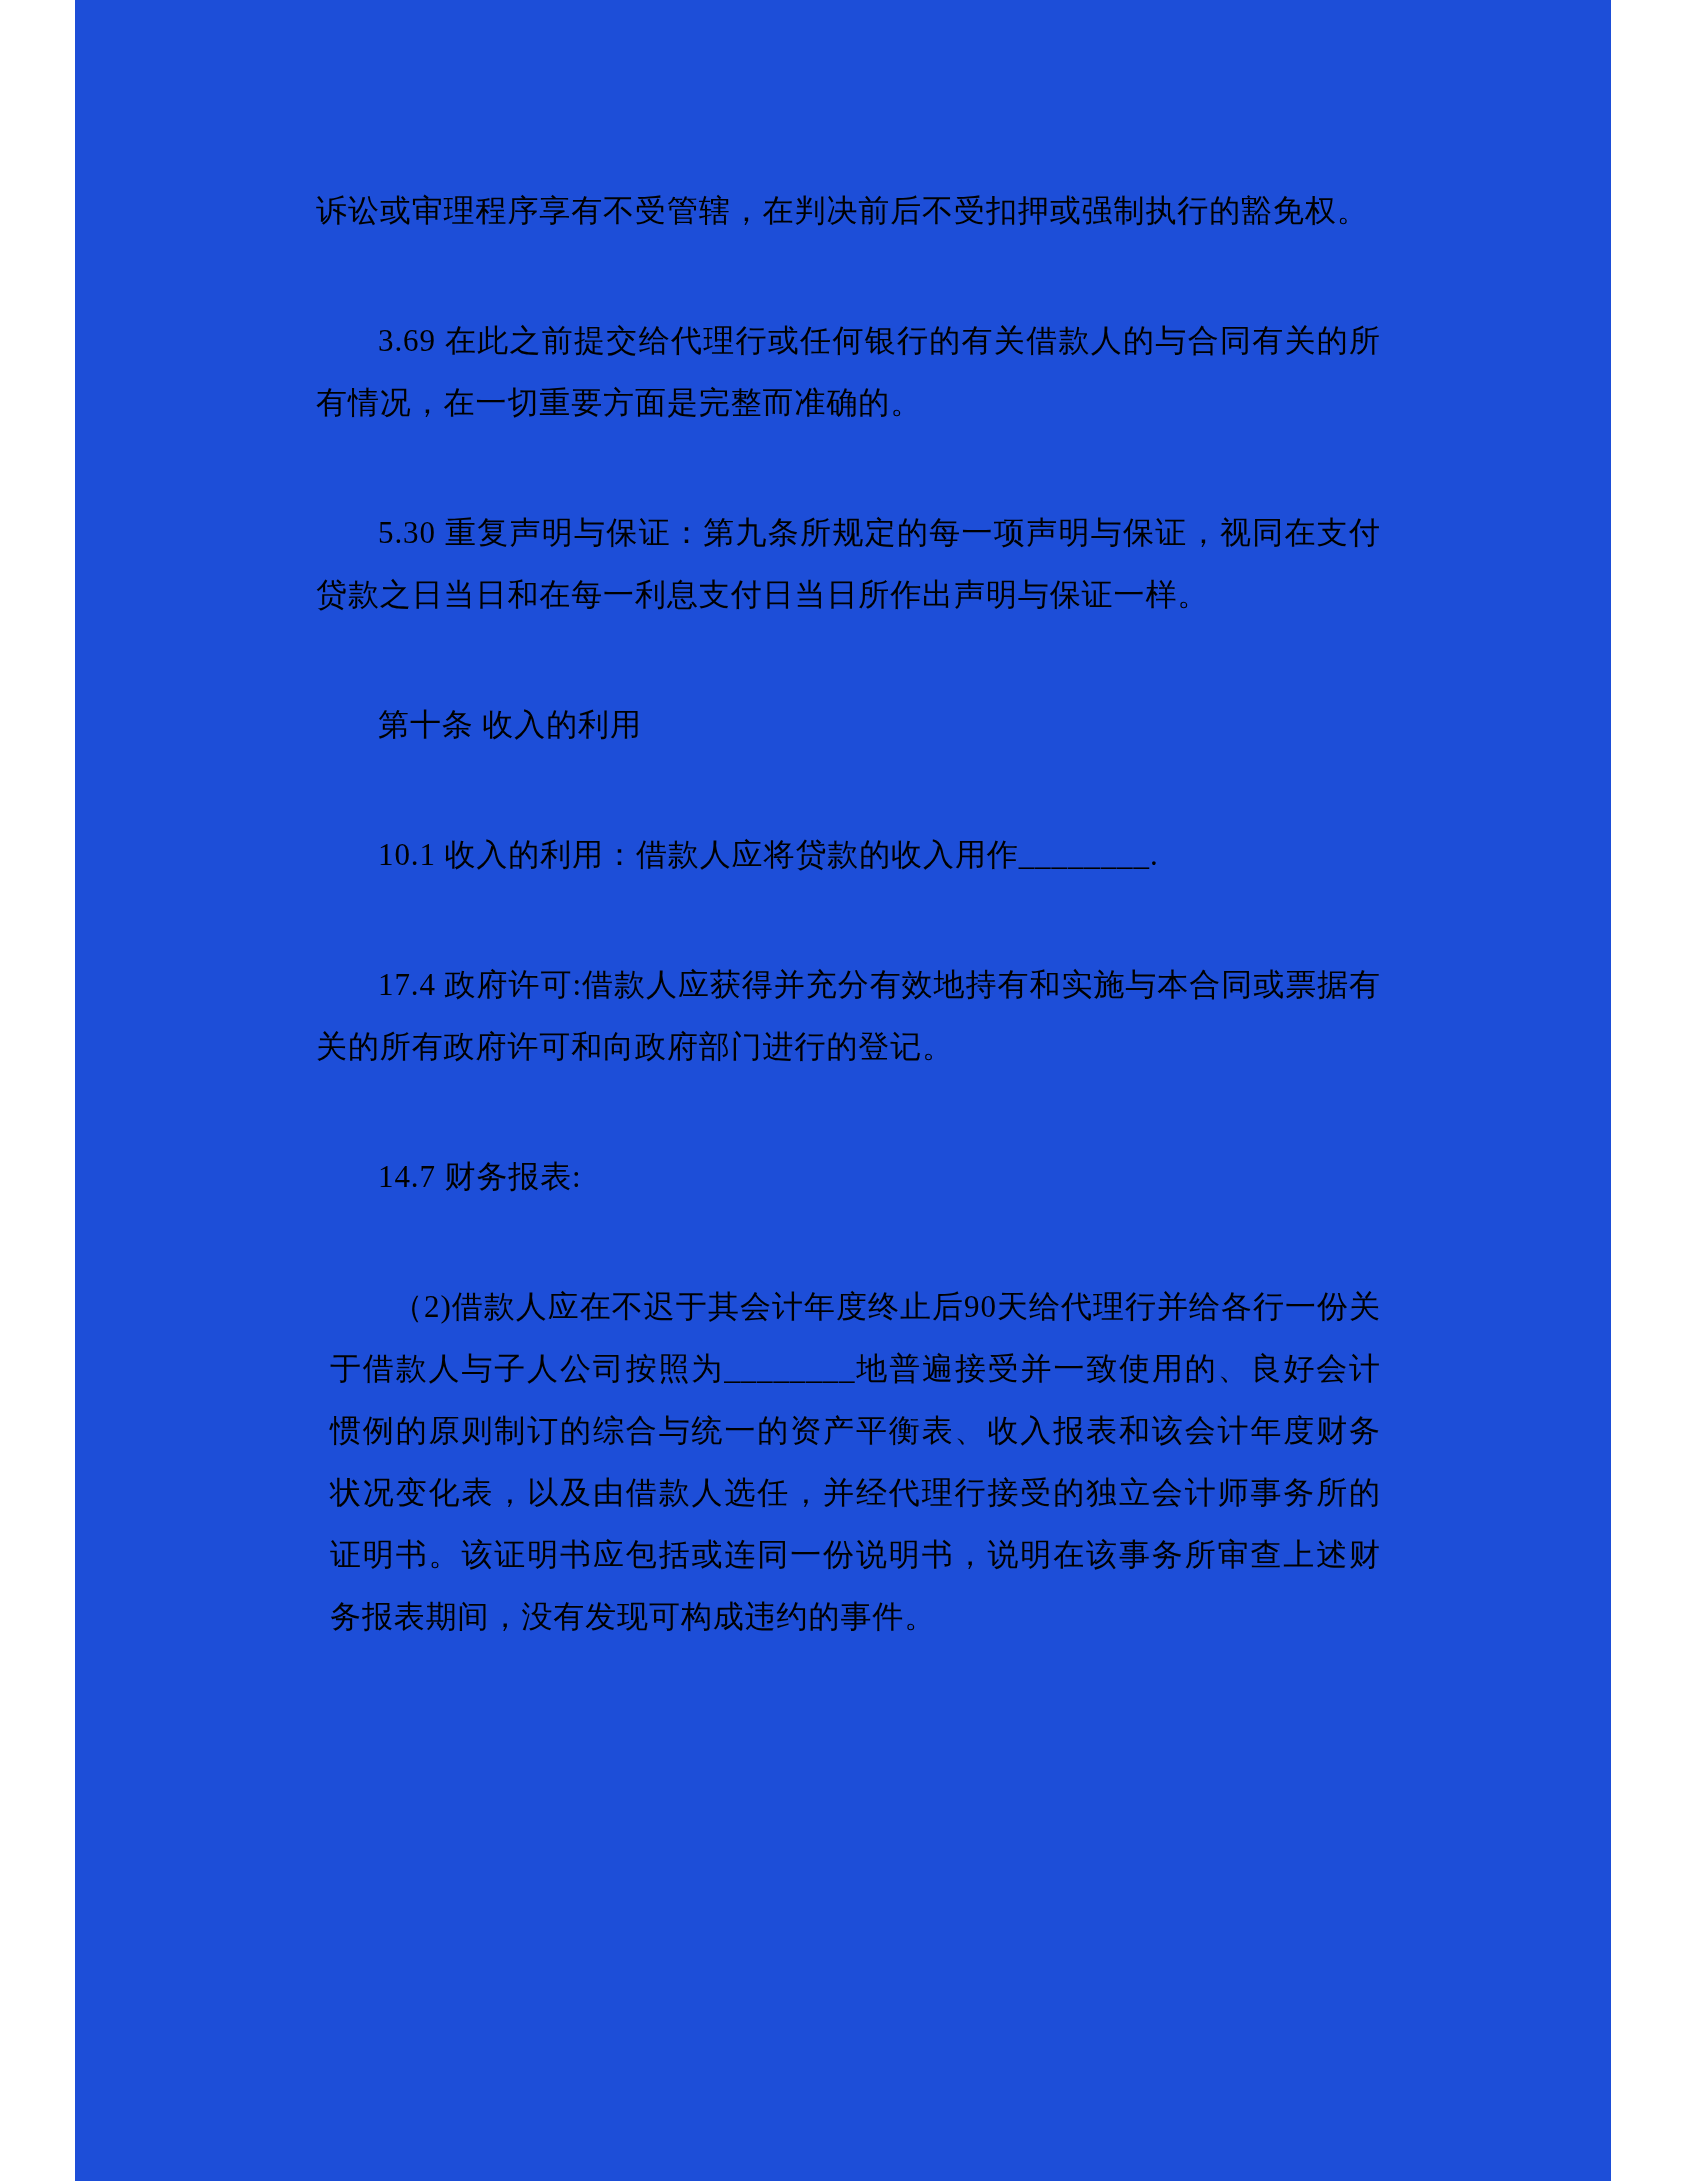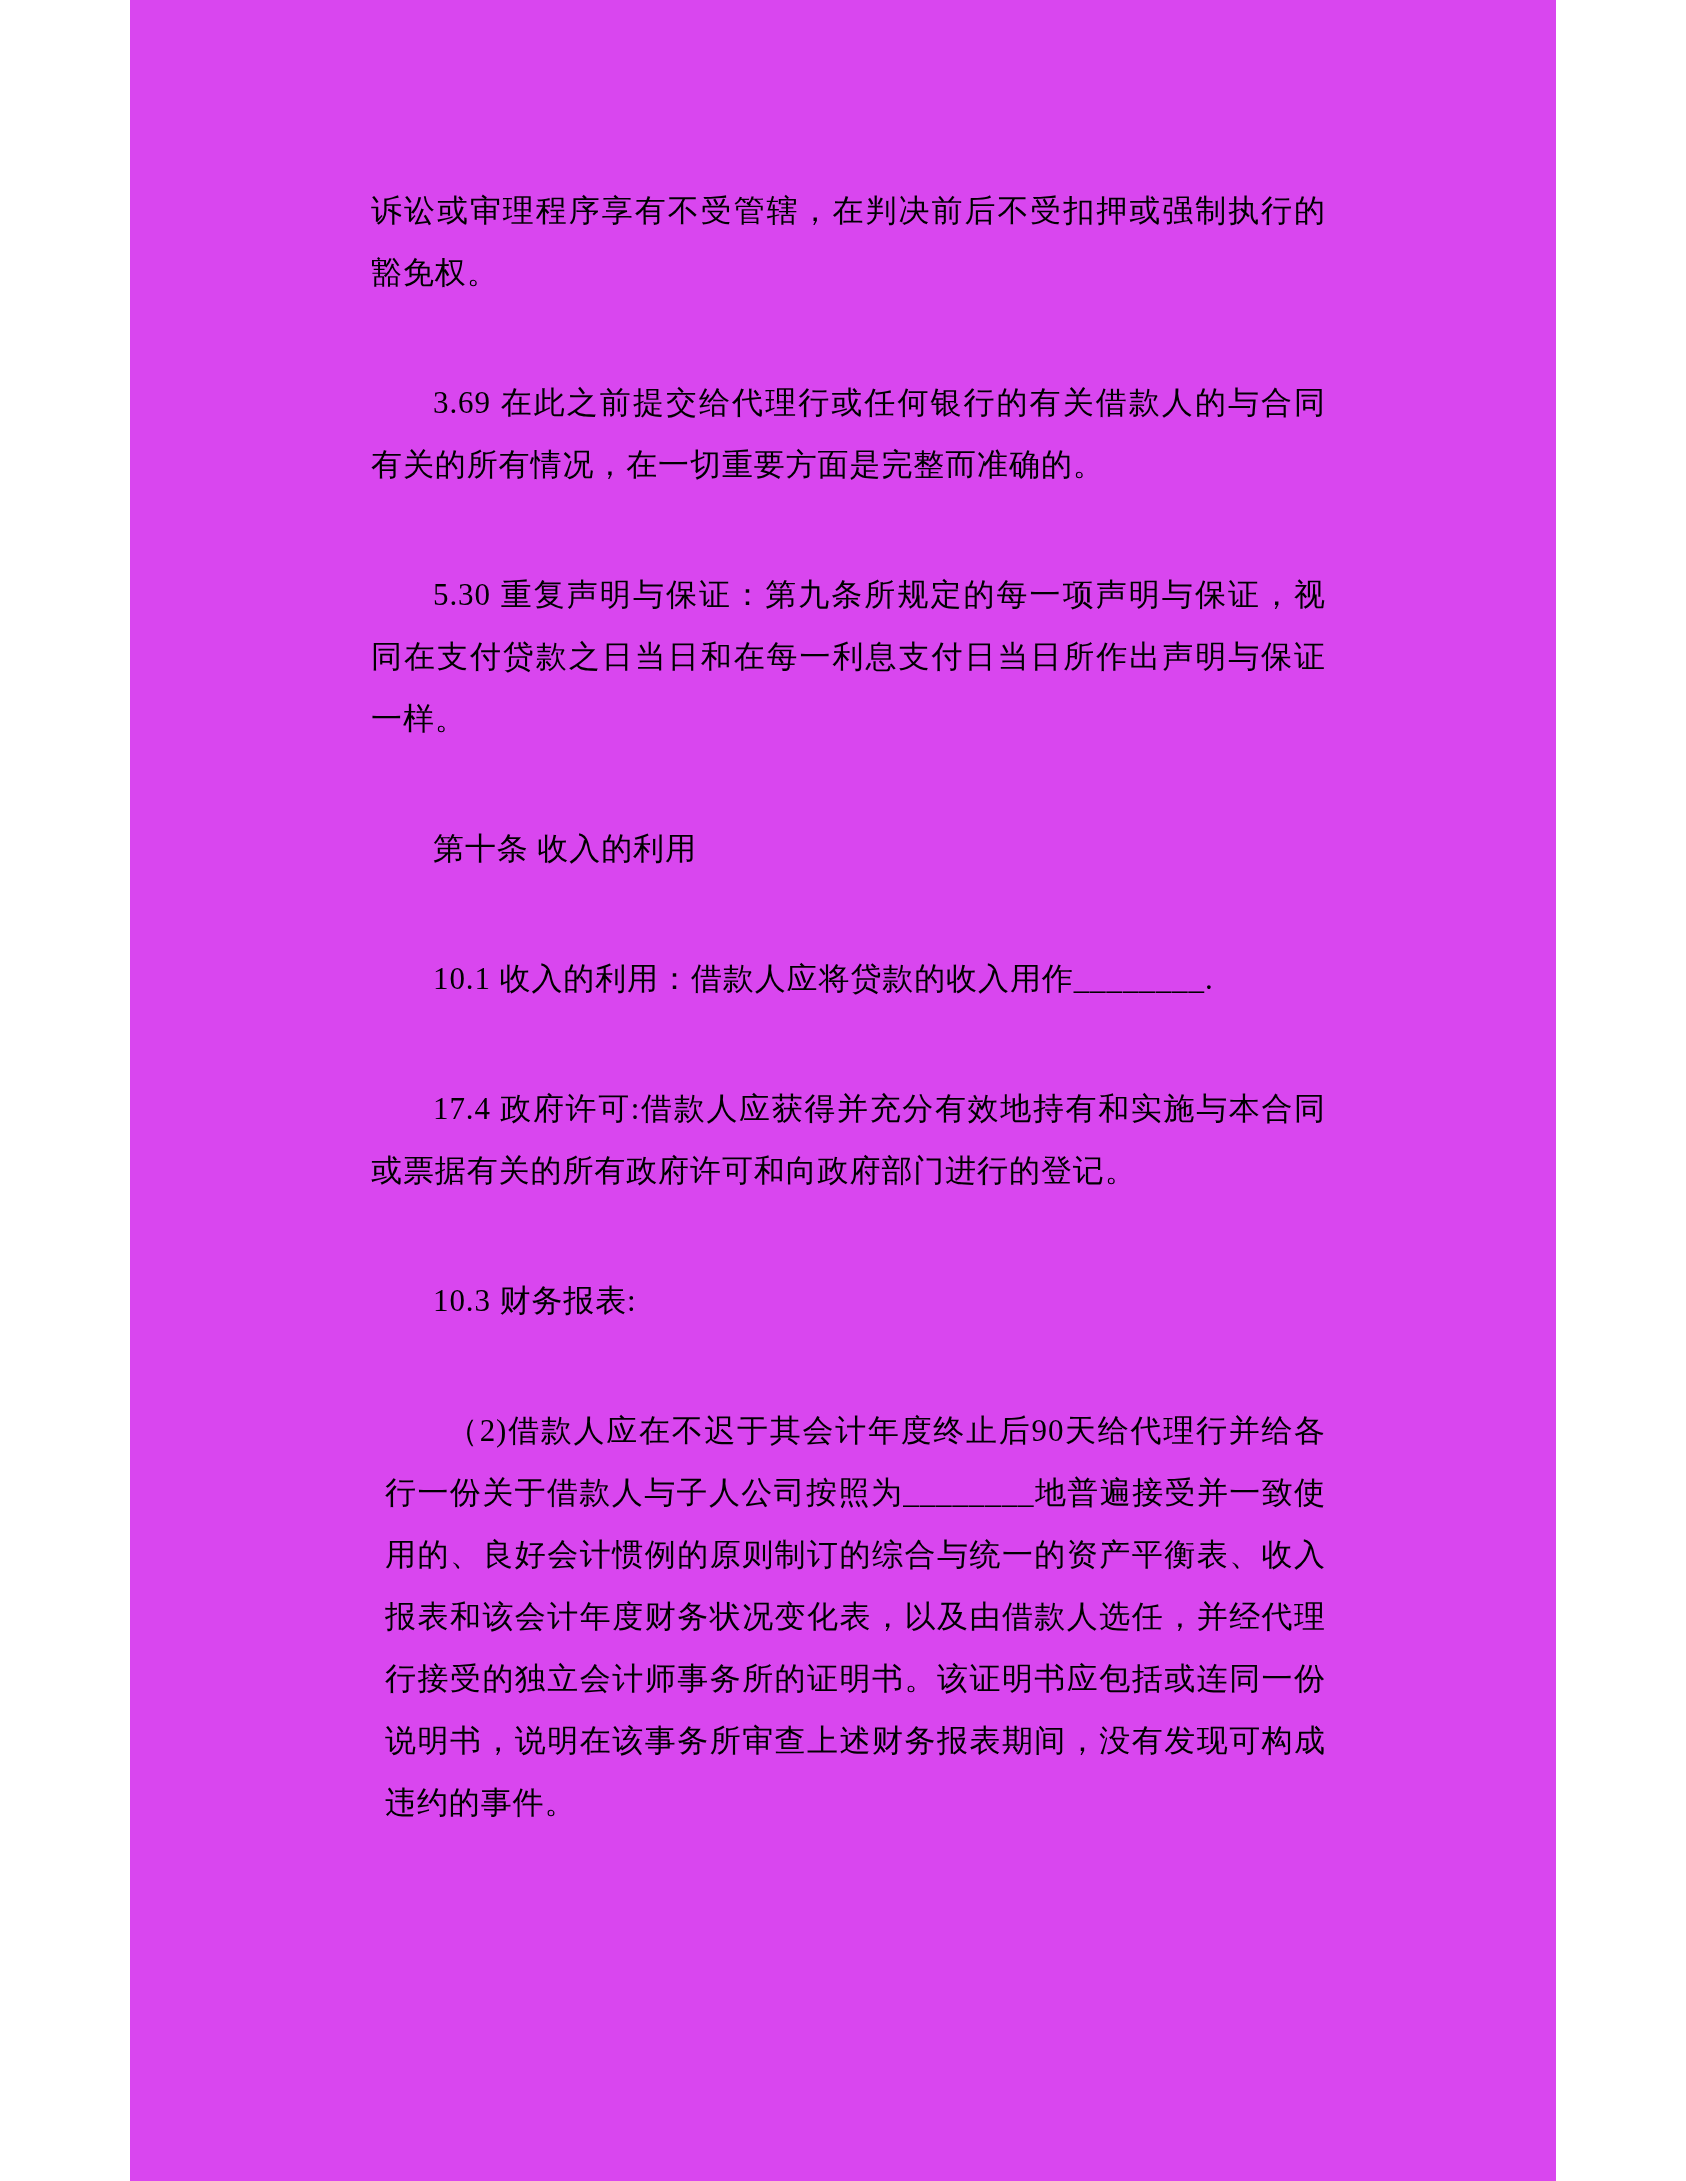--- a/index.html
+++ b/index.html
@@ -2,24 +2,24 @@
 <html style="font-size:14.7px"><head>
 <meta charset="utf-8">
 <style>
   html, body {
     margin: 0;
     padding: 0;
     background: #ffffff;
   }
   .page {
     position: relative;
-    width: 1426px;
+    width: 1536px;
     height: 2182px;
     margin: 0 auto;
-    background: #d946ef;
+    background: #1d4ed8;
     box-sizing: border-box;
     padding: 180px 230px 110px 241px;
     font-family: "Liberation Serif", "DejaVu Serif", serif;
     color: #000000;
     overflow: hidden;
   }
   .para {
     font-size: 31px;
     line-height: 62px;
     margin: 0 0 68px 0;
@@ -47,18 +47,18 @@
   <p class="para indent">3.69 在此之前提交给代理行或任何银行的有关借款人的与合同有关的所有情况，在一切重要方面是完整而准确的。</p>
 
   <p class="para indent">5.30 重复声明与保证：第九条所规定的每一项声明与保证，视同在支付贷款之日当日和在每一利息支付日当日所作出声明与保证一样。</p>
 
   <p class="para indent">第十条 收入的利用</p>
 
   <p class="para indent">10.1 收入的利用：借款人应将贷款的收入用作________.</p>
 
   <p class="para indent">17.4 政府许可:借款人应获得并充分有效地持有和实施与本合同或票据有关的所有政府许可和向政府部门进行的登记。</p>
 
-  <p class="para indent">10.3 财务报表:</p>
+  <p class="para indent">14.7 财务报表:</p>
 
 
   <p class="para indent">（2)借款人应在不迟于其会计年度终止后90天给代理行并给各行一份关于借款人与子人公司按照为________地普遍接受并一致使用的、良好会计惯例的原则制订的综合与统一的资产平衡表、收入报表和该会计年度财务状况变化表，以及由借款人选任，并经代理行接受的独立会计师事务所的证明书。该证明书应包括或连同一份说明书，说明在该事务所审查上述财务报表期间，没有发现可构成违约的事件。</p>
 </div>
 
 
 </body></html>

